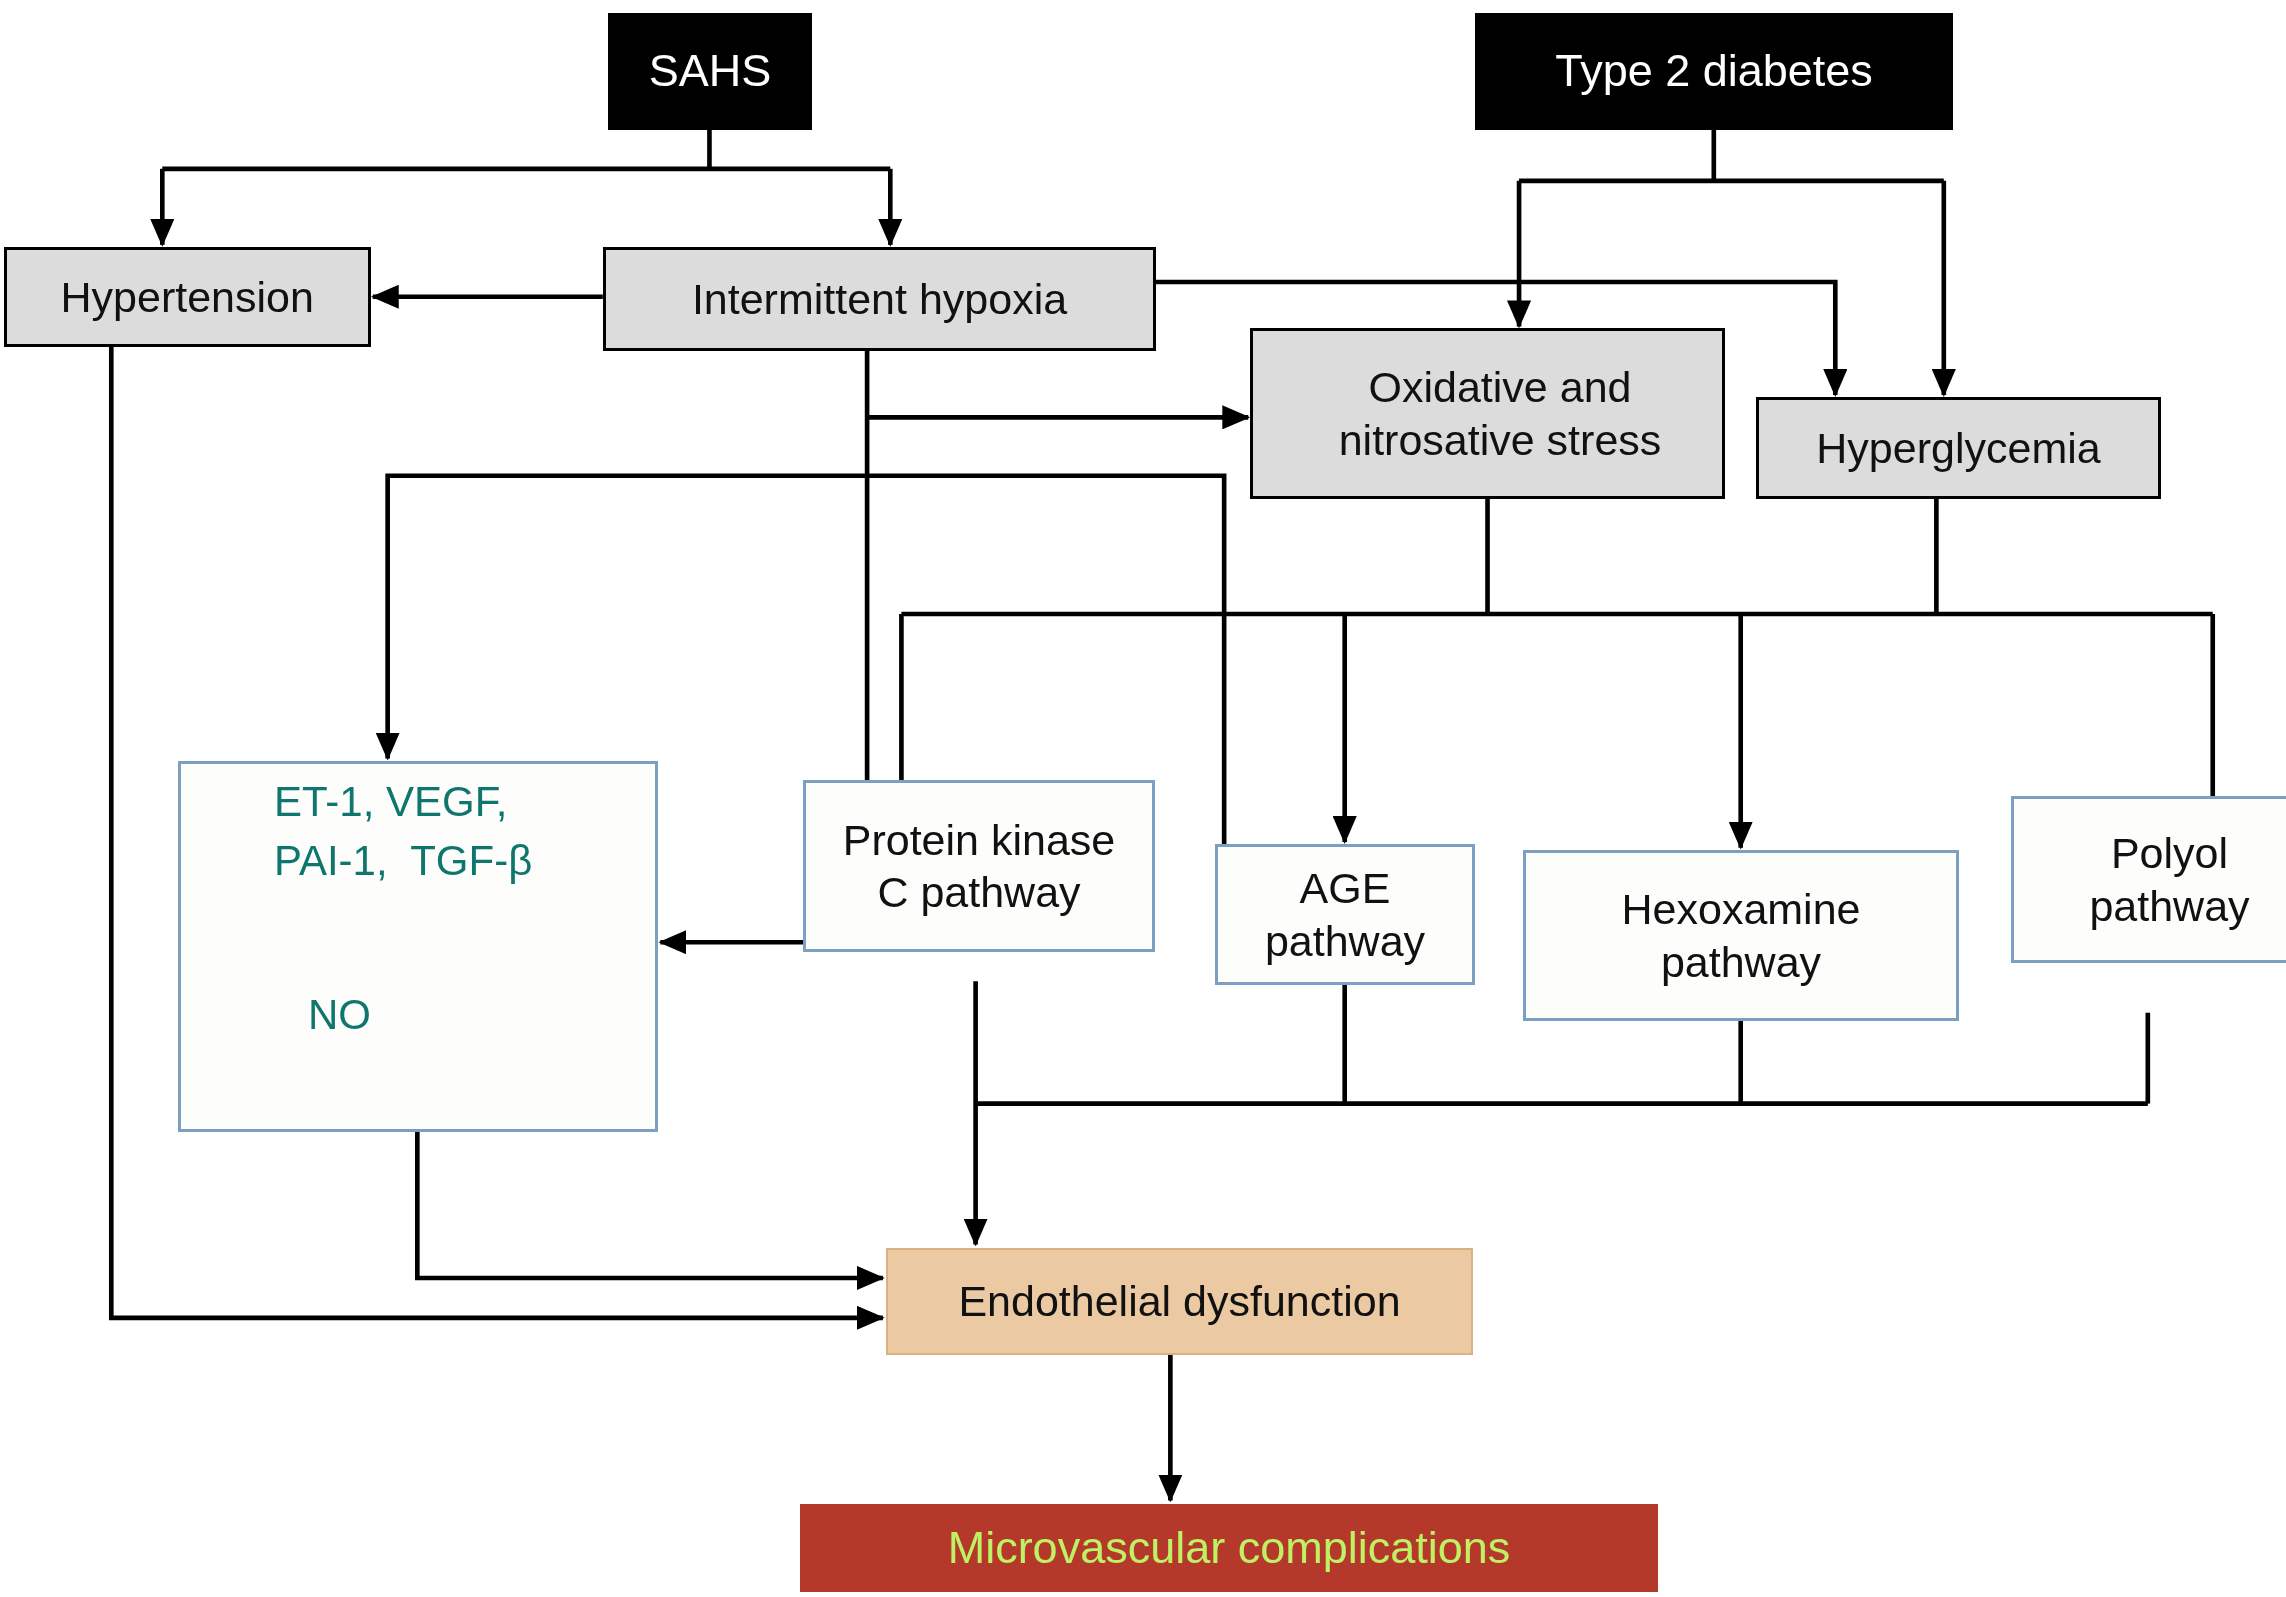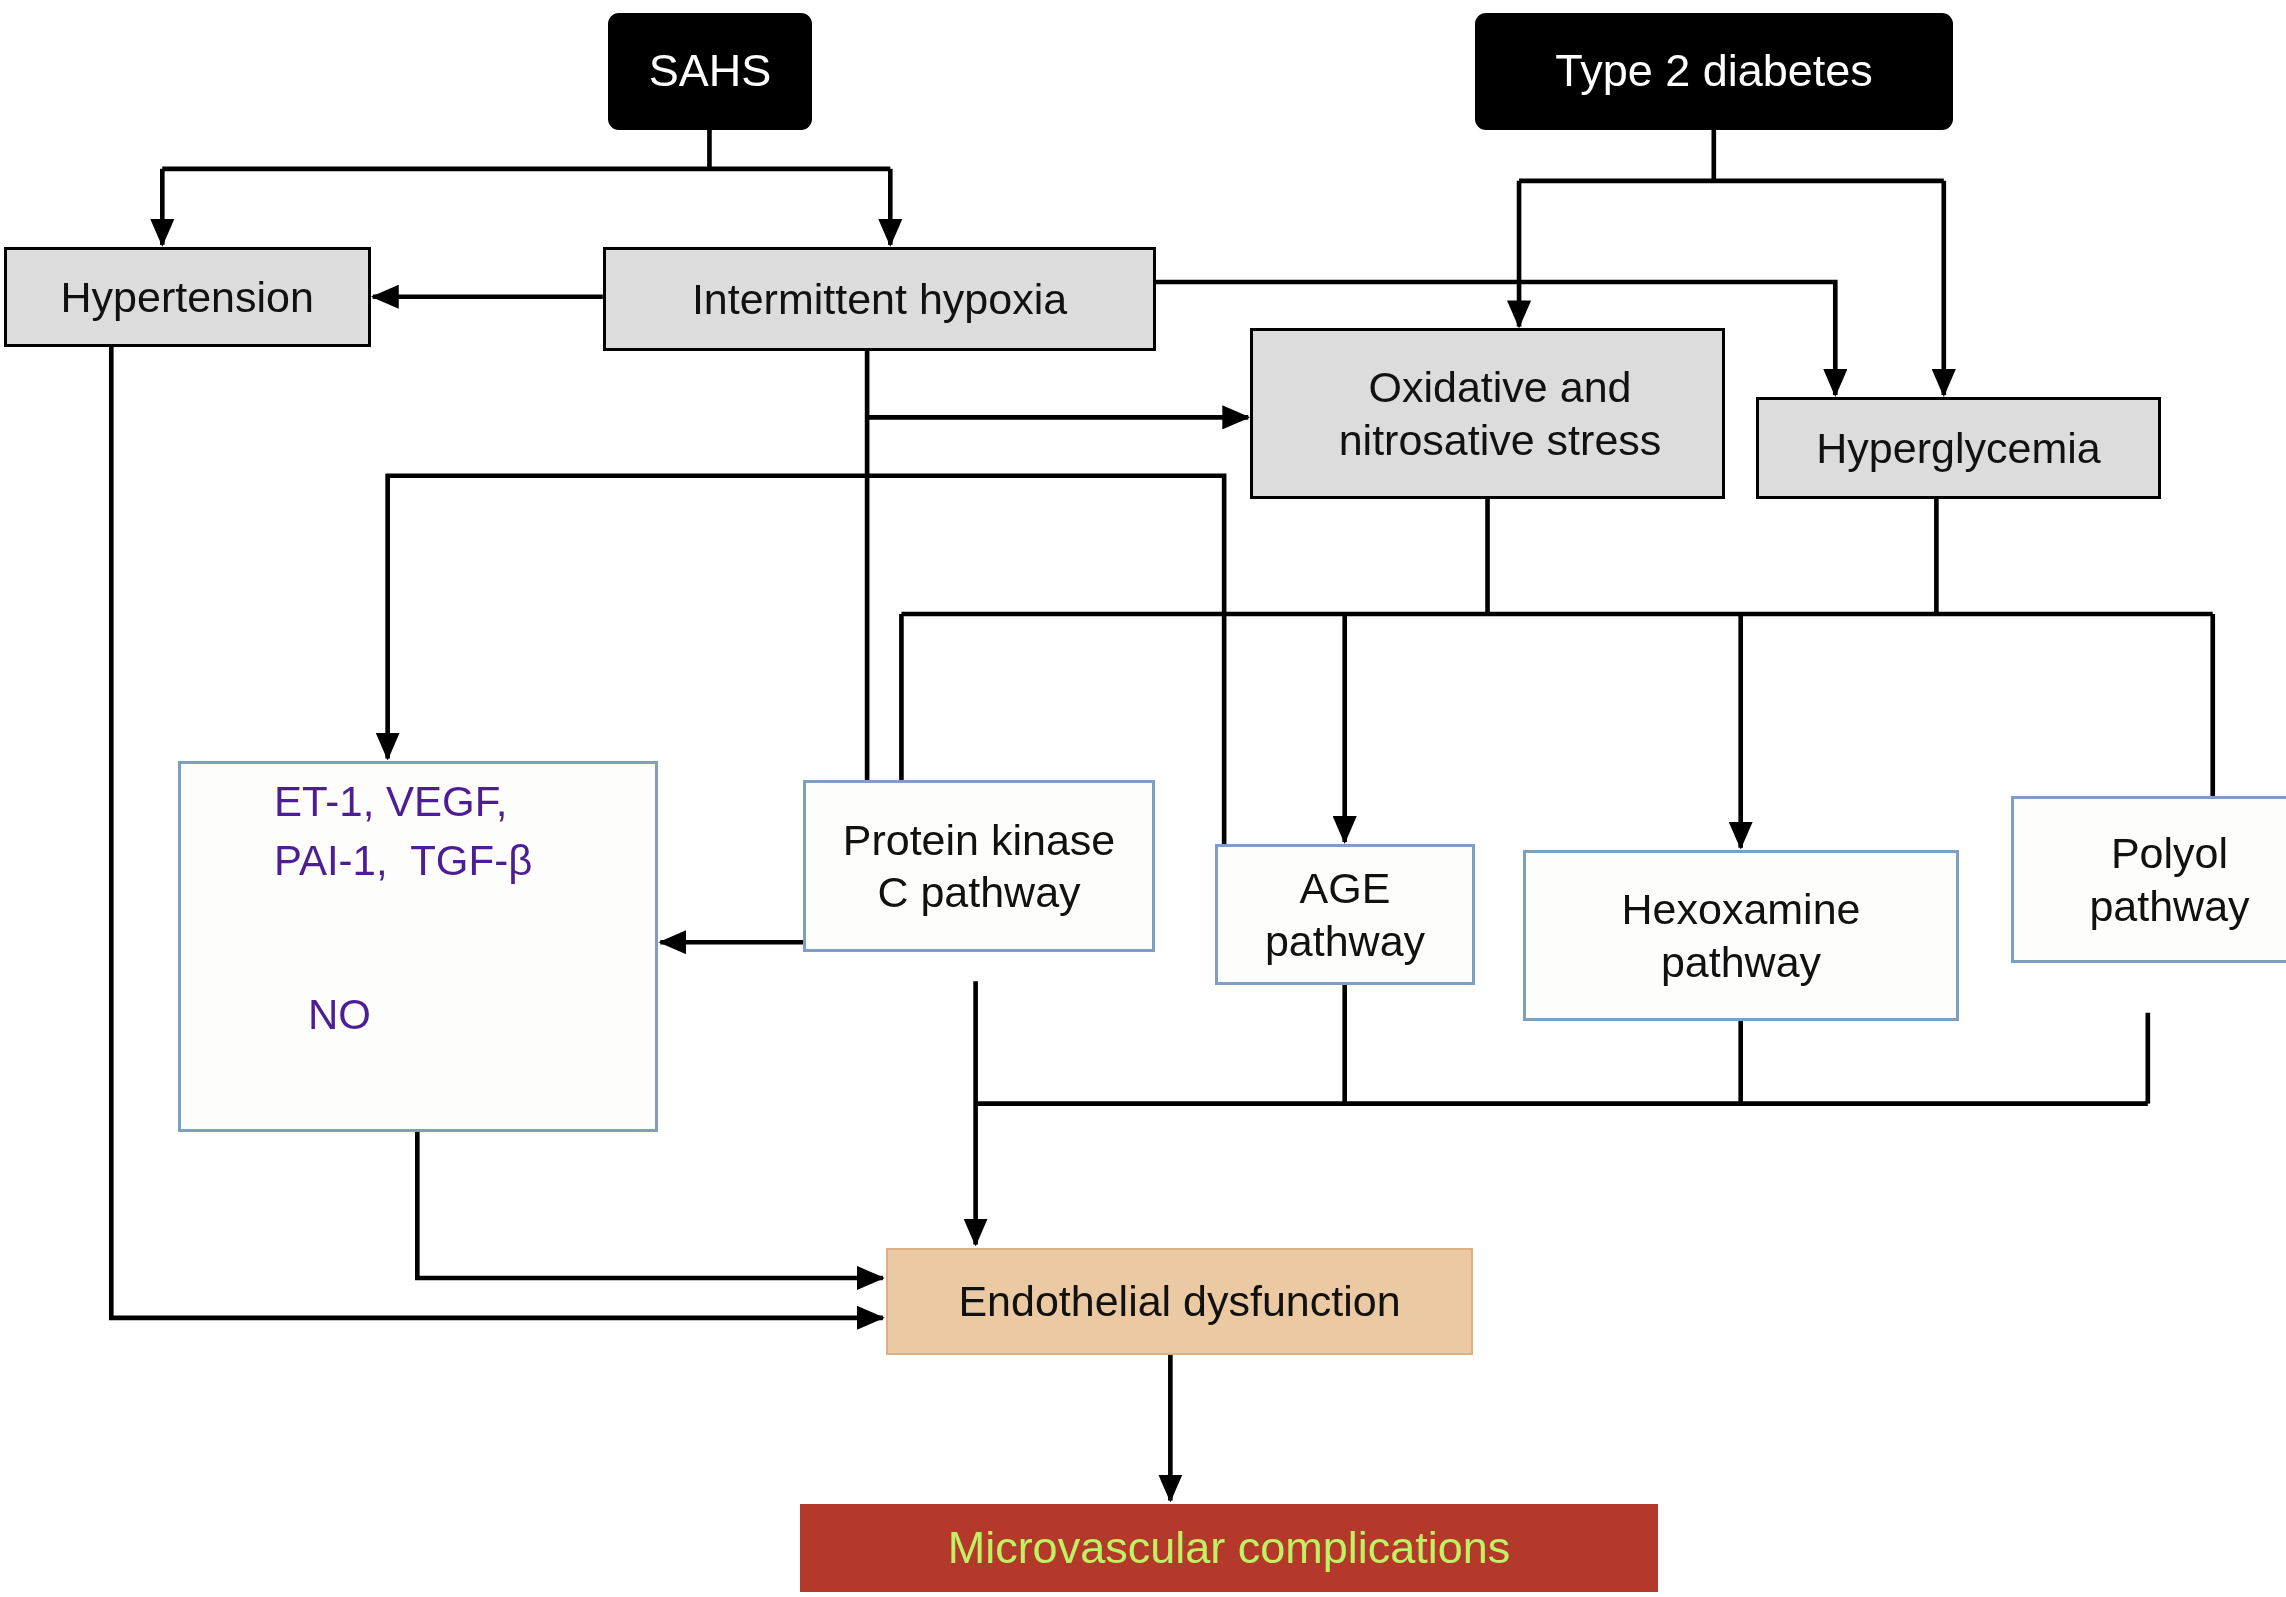--- a/index.html
+++ b/index.html
@@ -14,29 +14,29 @@
   #connectors{position:absolute;left:0;top:0;width:2286px;height:1597px;}
   .node{
     position:absolute;
     display:flex;align-items:center;justify-content:center;
     flex-direction:column;
     text-align:center;
     box-sizing:border-box;
     line-height:1.22;
     color:#111111;
   }
-  .node-black{background:#000000;color:#ffffff;font-size:45px;border-radius:11px;}
+  .node-black{background:#000000;color:#ffffff;font-size:45px;}
   .node-gray{background:#dcdcdc;border:3.7px solid #000000;font-size:43px;}
   .node-blue{background:#fdfdfc;border:3.7px solid #7da0c2;font-size:43px;}
   .node-tan{background:#ebc9a3;border:2.8px solid #dbb183;font-size:43px;}
   .node-red{background:#b5392b;color:#bef264;font-size:45px;}
   .floating-label{
     position:absolute;
     font-size:42px;
-    color:#4c1d95;
+    color:#0f766e;
     white-space:pre;
     line-height:1.2;
   }
 </style>
 </head>
 <body>
 
 <div id="canvas">
 
   <svg id="connectors" viewBox="0 0 2465 1722" xmlns="http://www.w3.org/2000/svg">

